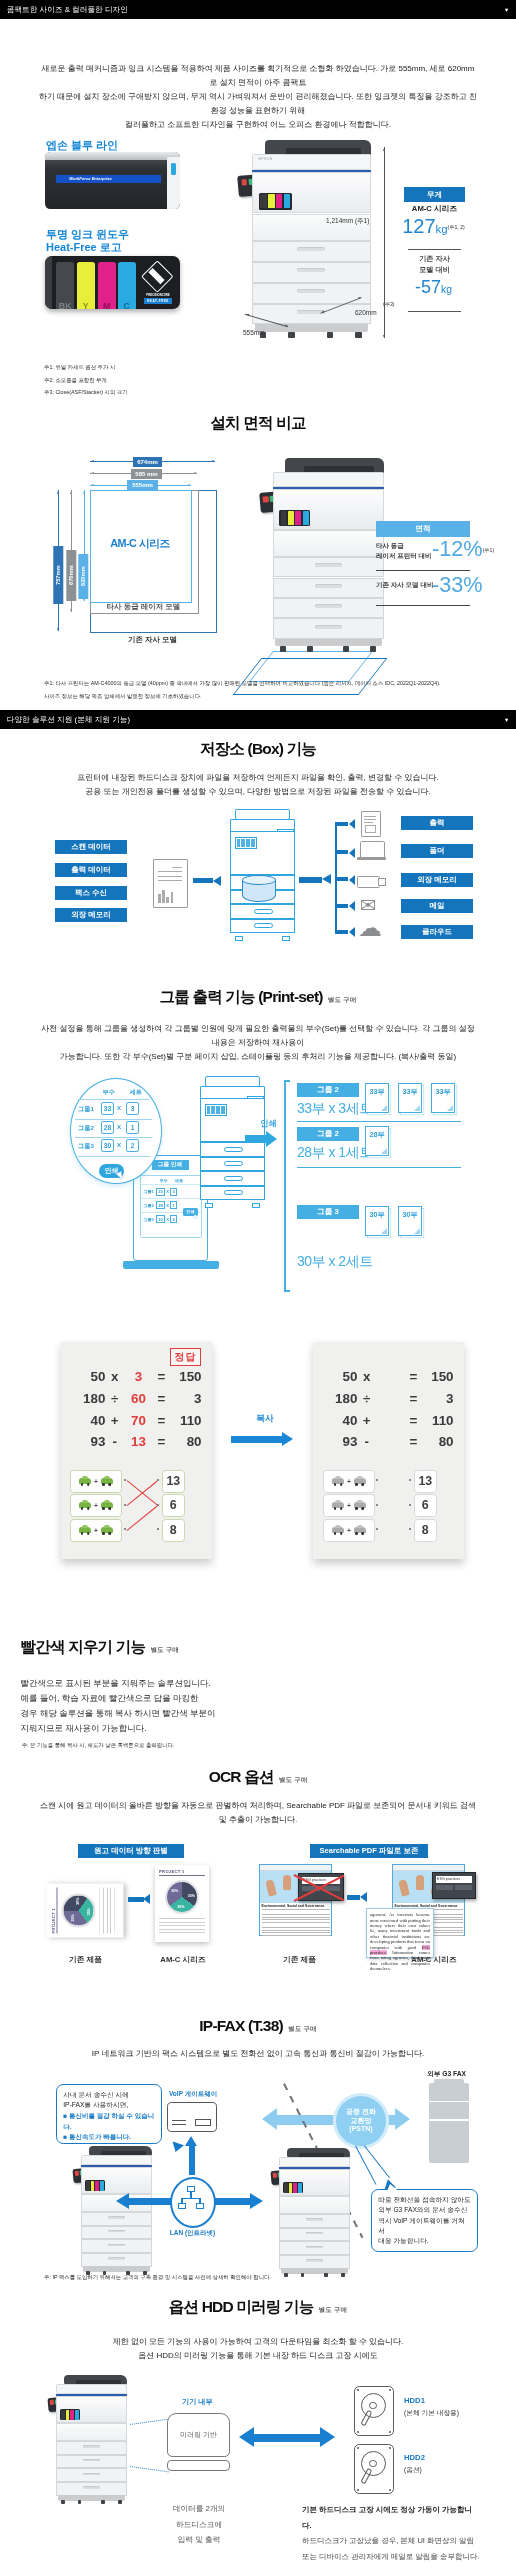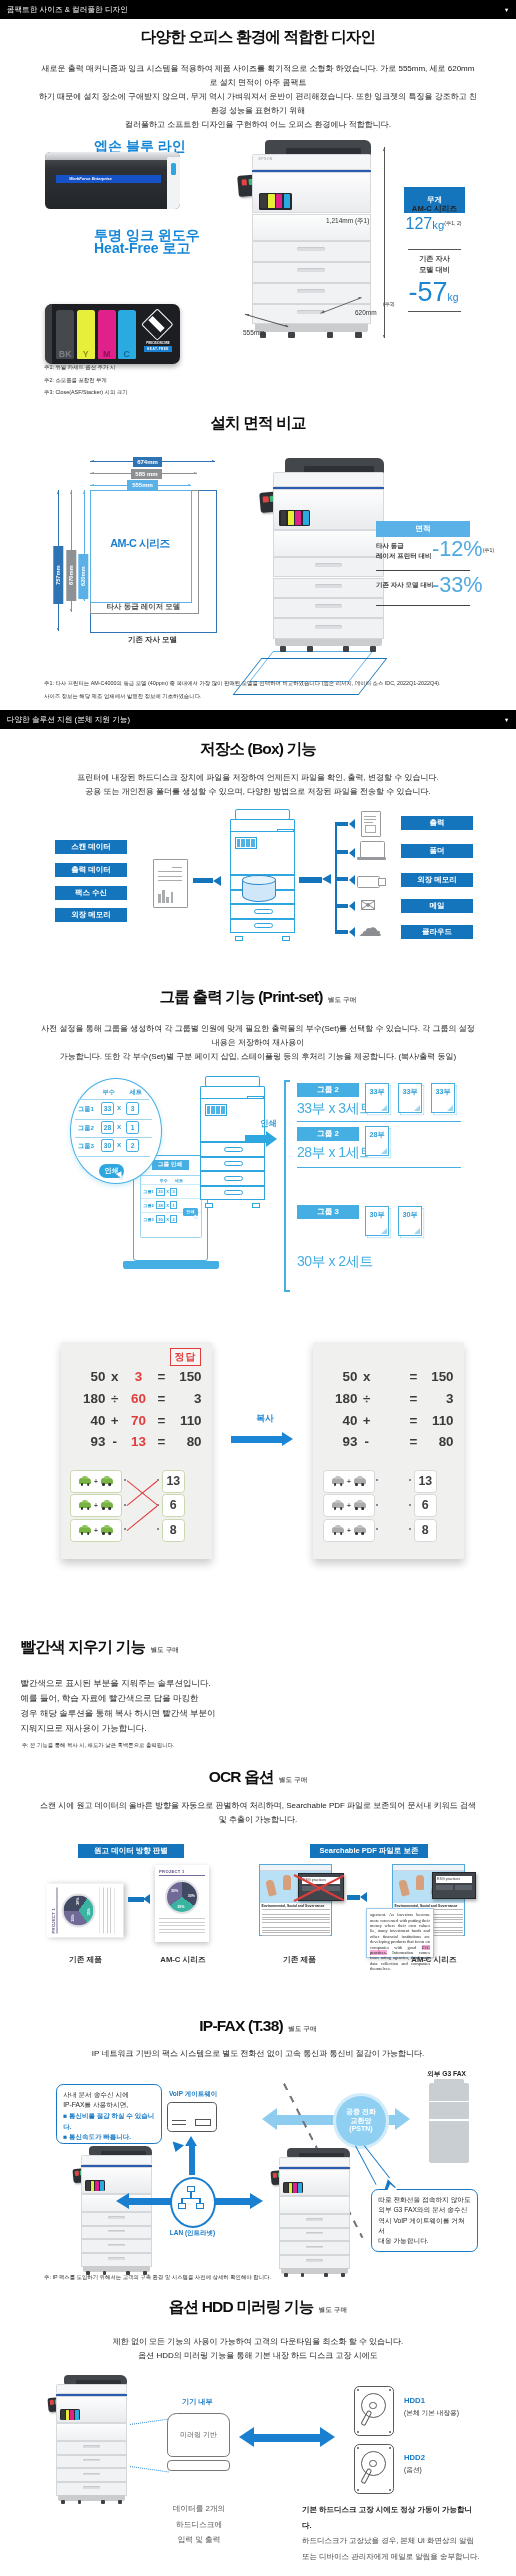--- a/index.html
+++ b/index.html
@@ -9,21 +9,21 @@
   
   .bar{left:0;width:516px;height:19px;background:#000;color:#fff;display:flex;align-items:center;cursor:pointer;}
   .bar .t{padding-left:6.7px;font-size:7.7px;}
   .bar .arr{position:absolute;right:6.7px;font-size:5.7px;}
   
   .h2wrap{left:0;width:516px;text-align:center;}
   .h2{font-size:15.5px;font-weight:800;color:#0d0d0d;letter-spacing:-0.8px;}
   .badge{font-size:6.7px;color:#1a1a1a;font-weight:400;margin-left:5.2px;}
   .para{left:0;width:516px;text-align:center;font-size:8px;color:#1b1b1b;line-height:14px;}
   .fn{font-size:5.4px;color:#2b2b2b;}
-  .bluehead{color:#1486d8;font-weight:800;font-size:14px;margin-left:48px;}
+  .bluehead{color:#1486d8;font-weight:800;font-size:11px;}
   
   .bx{display:flex;align-items:center;justify-content:center;font-weight:700;color:#fff;box-sizing:border-box;}
   .bx.dark{background:#1474bc;}
   .bx.light{background:#5ab1e8;}
   .bx.gray{background:#8e9194;}
   
   .dim{position:absolute;height:0;border-top:0.8px solid currentColor;}
   .dim::before{content:"";position:absolute;left:-0.5px;top:-2.4px;border:1.8px solid transparent;border-right:3.6px solid currentColor;}
   .dim::after{content:"";position:absolute;right:-0.5px;top:-2.4px;border:1.8px solid transparent;border-left:3.6px solid currentColor;}
   .dimv{position:absolute;width:0;border-left:0.8px solid currentColor;}
@@ -140,23 +140,20 @@
 </head>
 <body>
 
 <div class="page">
 
   <div class="abs bar" style="top:0;">
     <span class="t">콤팩트한 사이즈 &amp; 컬러풀한 디자인</span>
     <span class="arr">▼</span>
   </div>
 
-  <div class="abs h2wrap" style="top:27px;">
-    <span class="h2">다양한 오피스 환경에 적합한 디자인</span>
-  </div>
   <div class="abs para" style="top:62px;">
     <div>새로운 출력 매커니즘과 잉크 시스템을 적용하여 제품 사이즈를 획기적으로 소형화 하였습니다. 가로 555mm, 세로 620mm</div>
     <div>로 설치 면적이 아주 콤팩트</div>
     <div>하기 때문에 설치 장소에 구애받지 않으며, 무게 역시 가벼워져서 운반이 편리해졌습니다. 또한 잉크젯의 특징을 강조하고 친</div>
     <div>환경 성능을 표현하기 위해</div>
     <div>컬러풀하고 소프트한 디자인을 구현하여 어느 오피스 환경에나 적합합니다.</div>
   </div>
 
   <div class="abs bluehead" style="left:46px;top:138px;">엡손 블루 라인</div>
 
@@ -164,21 +161,21 @@
     <div class="abs" style="left:0;top:0;width:100%;height:8.3px;background:linear-gradient(180deg,#e9ebee,#b9bcc0);"></div>
     <div class="abs" style="left:8%;top:23px;width:78%;height:7.7px;background:#1552c8;display:flex;align-items:center;">
       <span style="color:#fff;font-size:4.1px;font-style:italic;font-weight:700;padding-left:13.4px;">WorkForce Enterprise</span>
     </div>
     <div class="abs" style="right:0;top:5.2px;width:13.4px;height:52px;background:#f2f3f5;border-radius:1.5px 0 0 0;"></div>
     <div class="abs" style="right:3.6px;top:11.4px;width:5.2px;height:11.4px;background:#2ea7e0;border-radius:1.5px;"></div>
   </div>
   <div class="abs bluehead" style="left:46px;top:227px;">투명 잉크 윈도우</div>
   <div class="abs bluehead" style="left:46px;top:240px;">Heat-Free 로고</div>
 
-  <div class="abs" style="left:45px;top:256px;width:135px;height:60px;background:#1c1e21;border-radius:7.2px;box-shadow:0 2.6px 5.2px rgba(0,0,0,.3);overflow:hidden;margin-top:48px;">
+  <div class="abs" style="left:45px;top:256px;width:135px;height:53px;background:#1c1e21;border-radius:7.2px;box-shadow:0 2.6px 5.2px rgba(0,0,0,.3);overflow:hidden;">
     <div class="abs" style="left:0;top:0;width:7.2px;height:100%;background:#3a3d41;"></div>
     <div class="abs" style="left:11.4px;top:6.2px;width:17.5px;height:49px;background:#45484d;border-radius:2.6px 2.6px 1px 1px;display:flex;align-items:flex-end;justify-content:center;color:#7c8085;font-size:8.8px;font-weight:800;">BK</div>
     <div class="abs" style="left:32px;top:6.2px;width:17.5px;height:49px;background:#e8ef3a;border-radius:2.6px 2.6px 1px 1px;display:flex;align-items:flex-end;justify-content:center;color:#8d941c;font-size:8.8px;font-weight:800;">Y</div>
     <div class="abs" style="left:53px;top:6.2px;width:17.5px;height:49px;background:#e0218a;border-radius:2.6px 2.6px 1px 1px;display:flex;align-items:flex-end;justify-content:center;color:#8f0f56;font-size:8.8px;font-weight:800;">M</div>
     <div class="abs" style="left:73px;top:6.2px;width:17.5px;height:49px;background:#29aae1;border-radius:2.6px 2.6px 1px 1px;display:flex;align-items:flex-end;justify-content:center;color:#136a90;font-size:8.8px;font-weight:800;">C</div>
     <div class="abs" style="left:101px;top:9.3px;width:20.6px;height:20.6px;border:1px solid #fff;transform:rotate(45deg);border-radius:2.1px;"></div>
     <div class="abs" style="left:103px;top:16.5px;width:16.5px;height:6.2px;background:#fff;transform:rotate(45deg);"></div>
     <div class="abs" style="left:97px;top:37px;width:32px;color:#fff;font-size:2.8px;font-weight:700;text-align:center;">PRECISIONCORE</div>
     <div class="abs" style="left:99px;top:42px;width:28px;height:5.7px;background:#1b7fd0;color:#fff;font-size:3.1px;font-weight:700;display:flex;align-items:center;justify-content:center;letter-spacing:0.5px;">HEAT-FREE</div>
   </div>
@@ -217,32 +214,32 @@
 
   <div class="dimv" style="left:384px;top:147px;height:191px;color:#555;"></div>
   <div class="abs" style="left:326px;top:217px;font-size:6.5px;color:#333;">1,214mm (주1)</div>
 
   <div class="dim" style="left:319px;top:305px;width:44px;color:#555;transform:rotate(-21deg);"></div>
   <div class="abs" style="left:355px;top:309px;font-size:6.5px;color:#333;"><span>620mm</span></div>
   <div class="abs" style="left:383px;top:301px;font-size:5.2px;color:#333;">(주3)</div>
   <div class="dim" style="left:244px;top:320px;width:45px;color:#555;transform:rotate(16deg);"></div>
   <div class="abs" style="left:243px;top:329px;font-size:6.5px;color:#333;">555mm</div>
 
-  <div class="abs bx dark" style="left:404px;top:187px;width:61px;height:26px;font-size:7.5px;">무게</div>
+  <div class="abs bx dark" style="left:404px;top:187px;width:61px;height:15px;font-size:7.5px;">무게</div>
   <div class="abs" style="left:404px;top:204px;width:61px;text-align:center;font-size:7.7px;font-weight:700;color:#222;">AM-C 시리즈</div>
   <div class="abs" style="left:397px;top:215px;width:73px;text-align:center;color:#1e86d0;">
-    <span style="font-size:16px;">127</span><span style="font-size:11.4px;">kg</span><sup style="font-size:5.2px;color:#333;">(주1, 2)</sup>
+    <span style="font-size:20px;">127</span><span style="font-size:11.4px;">kg</span><sup style="font-size:5.2px;color:#333;">(주1, 2)</sup>
   </div>
   <div class="abs" style="left:408px;top:249px;width:53px;border-top:0.8px solid #555;"></div>
   <div class="abs" style="left:404px;top:254px;width:61px;text-align:center;font-size:7.2px;font-weight:700;color:#444;line-height:10.8px;">
     <div>기존 자사</div>
       <div>모델 대비</div>
   </div>
   <div class="abs" style="left:397px;top:277px;width:73px;text-align:center;color:#1e86d0;">
-    <span style="font-size:27px;text-align:right;">-57</span><span style="font-size:10.3px;">kg</span>
+    <span style="font-size:18px;text-align:right;">-57</span><span style="font-size:10.3px;">kg</span>
   </div>
   <div class="abs" style="left:408px;top:311px;width:53px;border-top:0.8px solid #555;"></div>
 
   <div class="abs fn" style="left:44px;top:364px;">주1: 듀얼 카세트 옵션 추가 시</div>
   <div class="abs fn" style="left:44px;top:377px;">주2: 소모품을 포함한 무게</div>
   <div class="abs fn" style="left:44px;top:389px;">주3: Close(ASF/Stacker) 시의 크기</div>
 
   <div class="abs h2wrap" style="top:413px;">
     <span class="h2">설치 면적 비교</span>
   </div>

